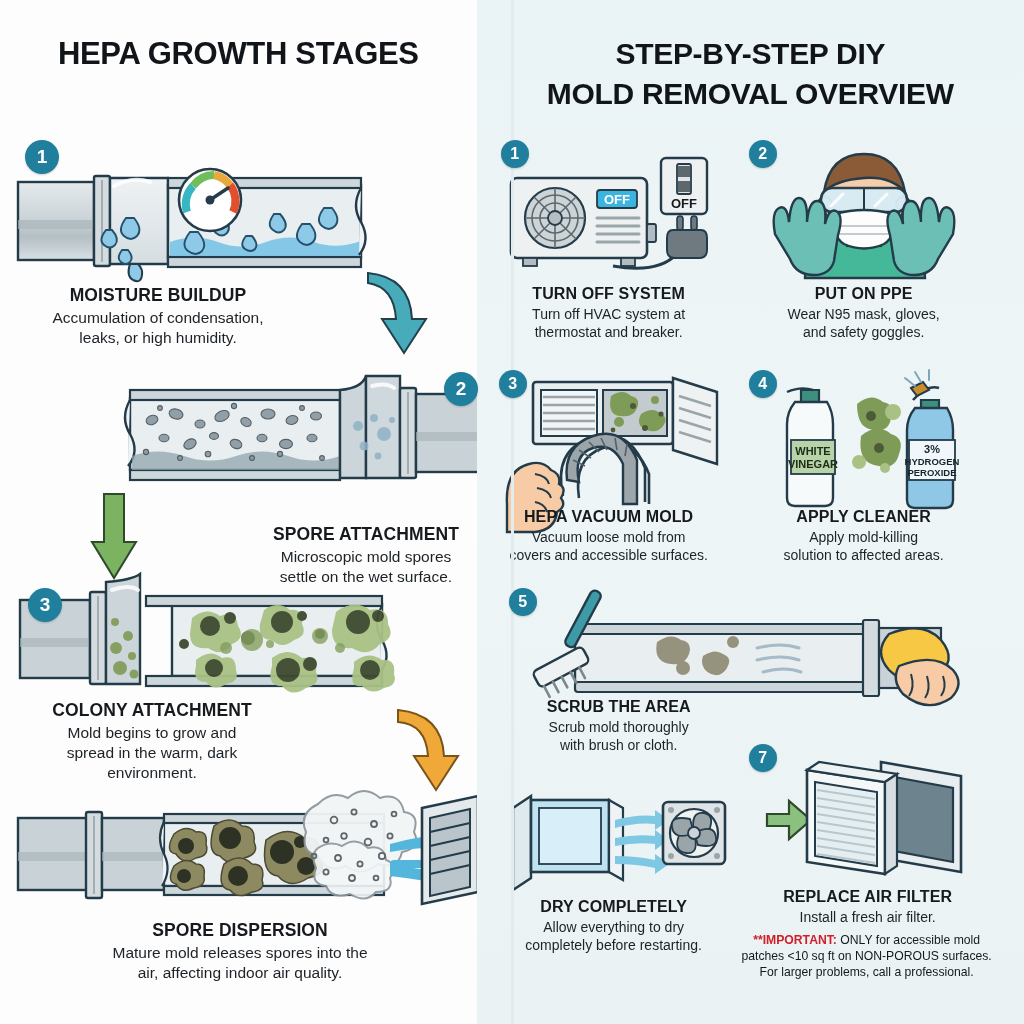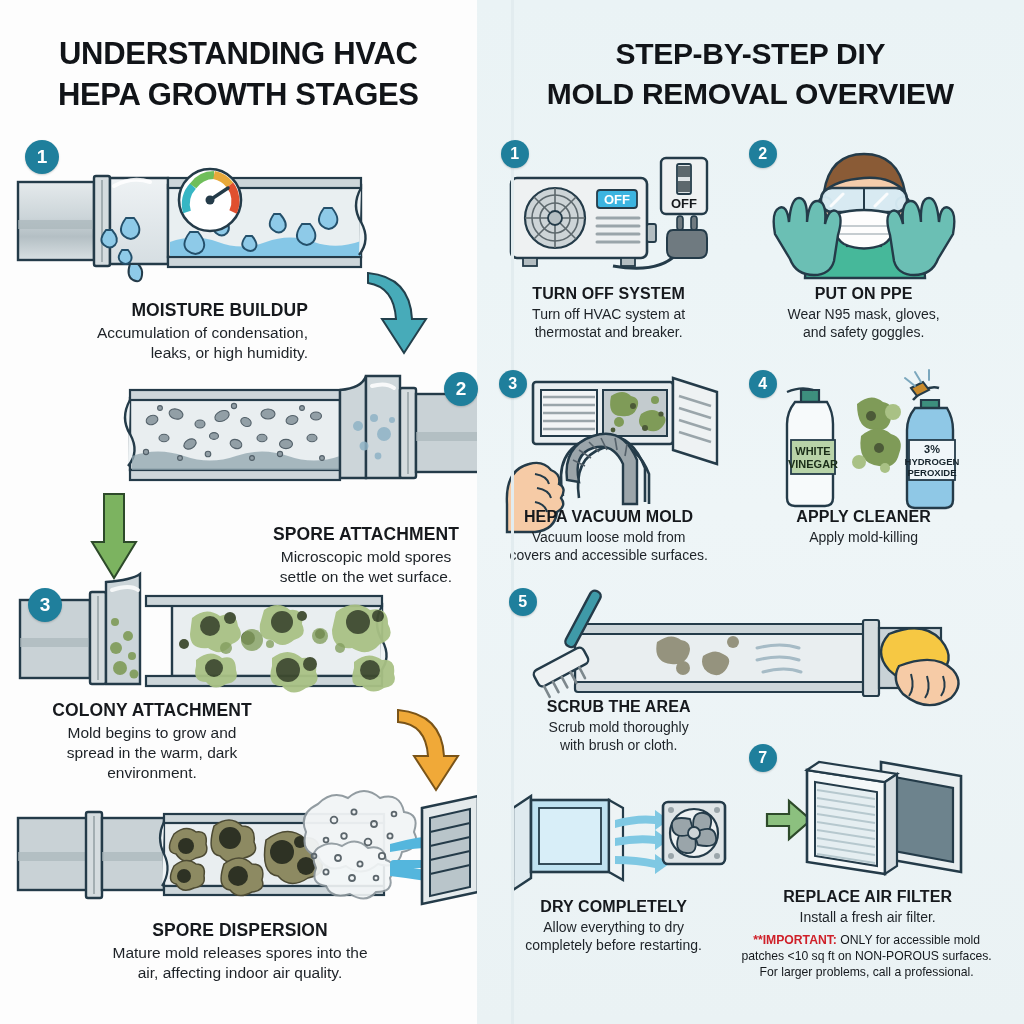--- a/index.html
+++ b/index.html
@@ -61,21 +61,20 @@
   .note b { color:#cf2029; font-weight:bold; }
 </style>
 </head>
 <body>
 
 <div id="infographic">
 
   <div class="panel panel-left">
 
     <div class="panel-title">
-      <div>UNDERSTANDING HVAC</div>
       <div>HEPA GROWTH STAGES</div>
     </div>
 
     <div class="badge" style="left:25px; top:140px;">1</div>
 
     <div class="duct" style="left:18px; top:160px;">
       <svg width="460" height="125" viewBox="0 0 460 125">
         <defs>
           <linearGradient id="ductg" x1="0" y1="0" x2="0" y2="1">
             <stop offset="0%" stop-color="#e5eaec"></stop>
@@ -124,21 +123,21 @@
           <path d="M9 44 A26 26 0 0 1 15 18" stroke="#37b6c4" stroke-width="8" fill="none"></path>
           <path d="M15 18 A26 26 0 0 1 36 7" stroke="#6fbe5a" stroke-width="8" fill="none"></path>
           <path d="M36 7 A26 26 0 0 1 52 17" stroke="#e8a93a" stroke-width="8" fill="none"></path>
           <path d="M52 17 A26 26 0 0 1 55 44" stroke="#e0502f" stroke-width="8" fill="none"></path>
           <line x1="32" y1="32" x2="50" y2="20" stroke="#243b49" stroke-width="3.4" stroke-linecap="round"></line>
           <circle cx="32" cy="32" r="4.5" fill="#243b49"></circle>
         </g>
       </svg>
     </div>
 
-    <div class="cap" style="left:8px; top:300px; width:300px;text-align:right;">
+    <div class="cap" style="left:8px; top:285px; width:300px;">
       <h3>MOISTURE BUILDUP</h3>
       <p>Accumulation of condensation,</p>
       <p>leaks, or high humidity.</p>
     </div>
 
     <div class="arrow" style="left:362px; top:265px;">
       <svg width="70" height="95" viewBox="0 0 70 95">
         <path d="M6 8 q42 4 44 46 l14 0 l-22 34 l-22 -34 l14 0 q-2 -32 -28 -36 z" fill="#47abb9" stroke="#22404c" stroke-width="2"></path>
       </svg>
     </div>
@@ -570,20 +569,21 @@
             <line x1="150" y1="4" x2="140" y2="-4"></line>
               <line x1="156" y1="0" x2="150" y2="-10"></line>
             <line x1="164" y1="-2" x2="164" y2="-12"></line>
           </g>
         </g>
       </svg>
     </div>
     <div class="cap small" style="left:262px; top:508px; width:250px;">
       <h3>APPLY CLEANER</h3>
       <p>Apply mold-killing</p>
+      <p>solution to affected areas.</p>
     </div>
 
     <div class="badge sm" style="left:32px; top:588px;">5</div>
     <div class="art" style="left:30px; top:600px;">
       <svg width="460" height="110" viewBox="0 0 460 110">
 
         <rect x="68" y="30" width="296" height="56" rx="6" fill="#e9eef0" stroke="#243b49" stroke-width="2.4"></rect>
         <rect x="68" y="24" width="296" height="10" rx="3" fill="#cdd6da" stroke="#243b49" stroke-width="2.2"></rect>
         <rect x="68" y="82" width="296" height="10" rx="3" fill="#cdd6da" stroke="#243b49" stroke-width="2.2"></rect>
         <rect x="356" y="20" width="16" height="76" rx="2" fill="#d5dcdf" stroke="#243b49" stroke-width="2.2"></rect>

